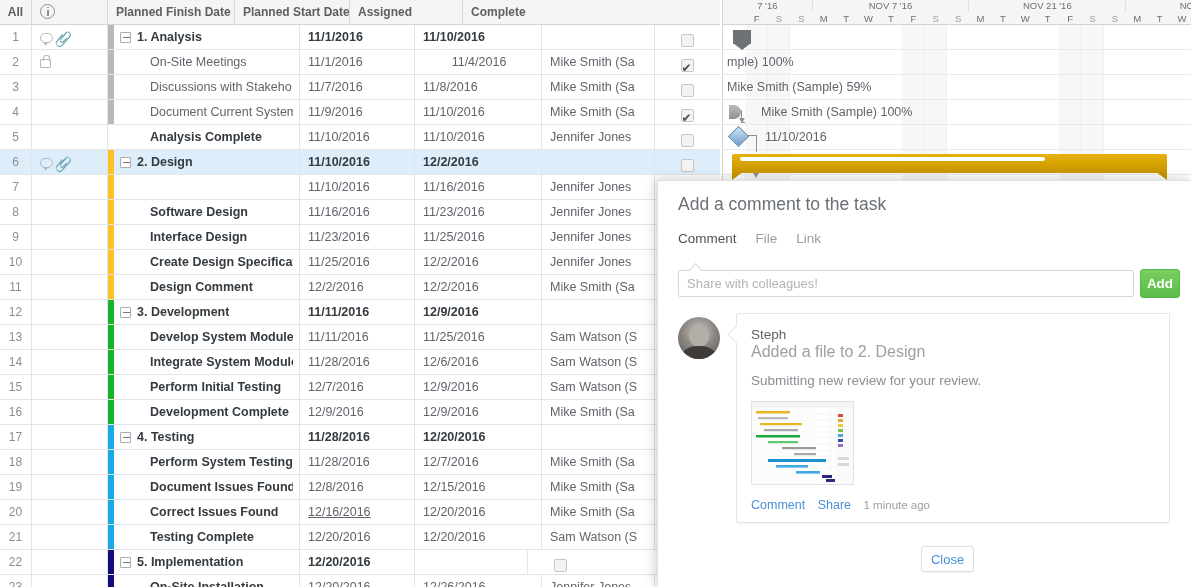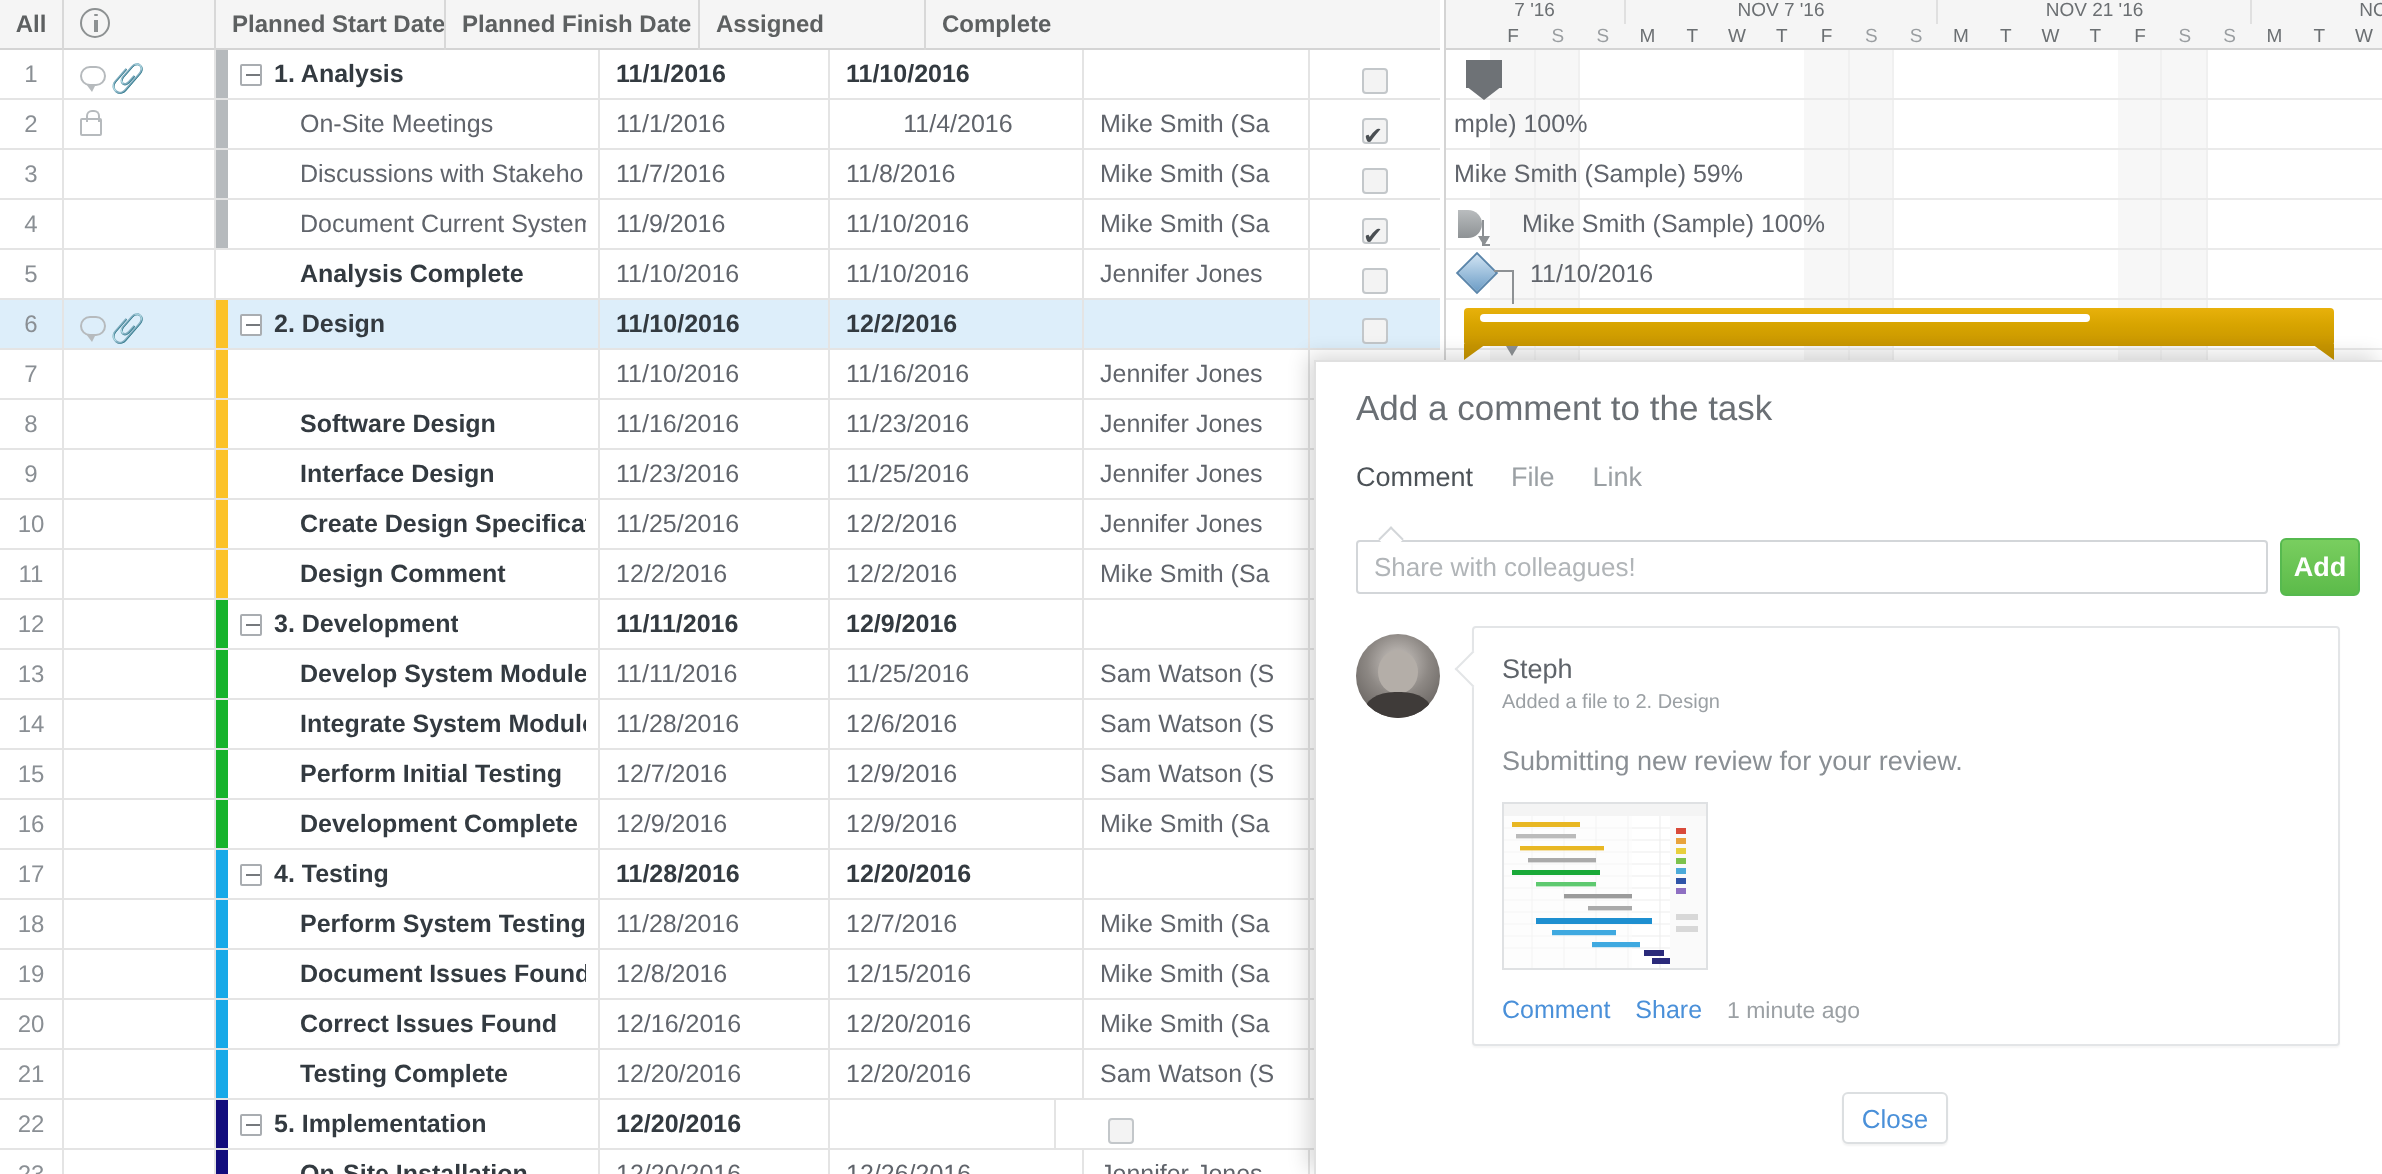--- a/index.html
+++ b/index.html
@@ -195,21 +195,21 @@
   }
   .bubble {
     margin-left:16px; flex:1; border:1px solid #e3e5e7; background:#fff; border-radius:2px;
     padding:12px 14px 10px 14px; position:relative; box-shadow:0 1px 1px rgba(0,0,0,0.04);
   }
   .bubble:before{
     content:""; position:absolute; left:-7px; top:14px; width:12px; height:12px; background:#fff;
     border-left:1px solid #e3e5e7; border-bottom:1px solid #e3e5e7; transform:rotate(45deg);
   }
   .c-author { font-size:13.5px; color:#5f646a; line-height:17px; }
-  .c-action { font-size:10px; color:#9ba0a4; line-height:18px; }
+  .c-action { font-size:16px; color:#9ba0a4; line-height:18px; }
   .c-body { font-size:13.5px; color:#8a8f94; margin-top:11px; line-height:18px; }
   .thumb {
     margin-top:11px; width:103px; height:84px; border:1px solid #dfe1e3; background:#fff;
     position:relative; overflow:hidden;
   }
   .c-foot { margin-top:13px; font-size:12.5px; }
   .c-link { color:#4a90d9; cursor:pointer; margin-right:9px; }
   .c-time { color:#9ba0a4; font-size:11.5px; }
   .close-btn {
     position:absolute; left:263px; top:365px; width:53px; height:26px;
@@ -221,22 +221,22 @@
 </head>
 <body>
 
 <div id="app">
 
   <div class="grid">
 
     <div class="grid-header">
       <div class="hcell c-all">All</div>
       <div class="hcell c-info"><span class="info-glyph"></span></div>
+      <div class="hcell c-fin">Planned Finish Date</div>
       <div class="hcell c-start">Planned Start Date</div>
-      <div class="hcell c-fin">Planned Finish Date</div>
       <div class="hcell c-asg">Assigned</div>
       <div class="hcell c-comp">Complete</div>
     </div>
 
     <div id="grid-rows">
         <div class="row">
           <div class="cell c-all">1</div>
           <div class="cell c-info" style="padding-left: 8px;"><span class="icon-comment"></span><span class="icon-clip"></span></div>
           <div class="cell c-name">
             <div class="namewrap">
@@ -544,21 +544,21 @@
           <div class="cell c-all">20</div>
           <div class="cell c-info" style="padding-left: 8px;"></div>
           <div class="cell c-name">
             <div class="namewrap">
               <div class="colorbar" style="background: rgb(23, 169, 232);"></div>
               <div class="tw ind">
                 <span class="bold">Correct Issues Found</span>
               </div>
             </div>
           </div>
-          <div class="cell c-start" style="padding-left: 8px;">12/16/2016</div>
+          <div class="cell c-start" style="padding-left: 8px; text-decoration: underline;">12/16/2016</div>
           <div class="cell c-fin" style="padding-left: 8px;">12/20/2016</div>
           <div class="cell c-asg" style="padding-left: 8px;">Mike Smith (Sa</div>
           <div class="cell c-comp"><span class="chk"></span></div>
         </div>
         <div class="row">
           <div class="cell c-all">21</div>
           <div class="cell c-info" style="padding-left: 8px;"></div>
           <div class="cell c-name">
             <div class="namewrap">
               <div class="colorbar" style="background: rgb(23, 169, 232);"></div>

